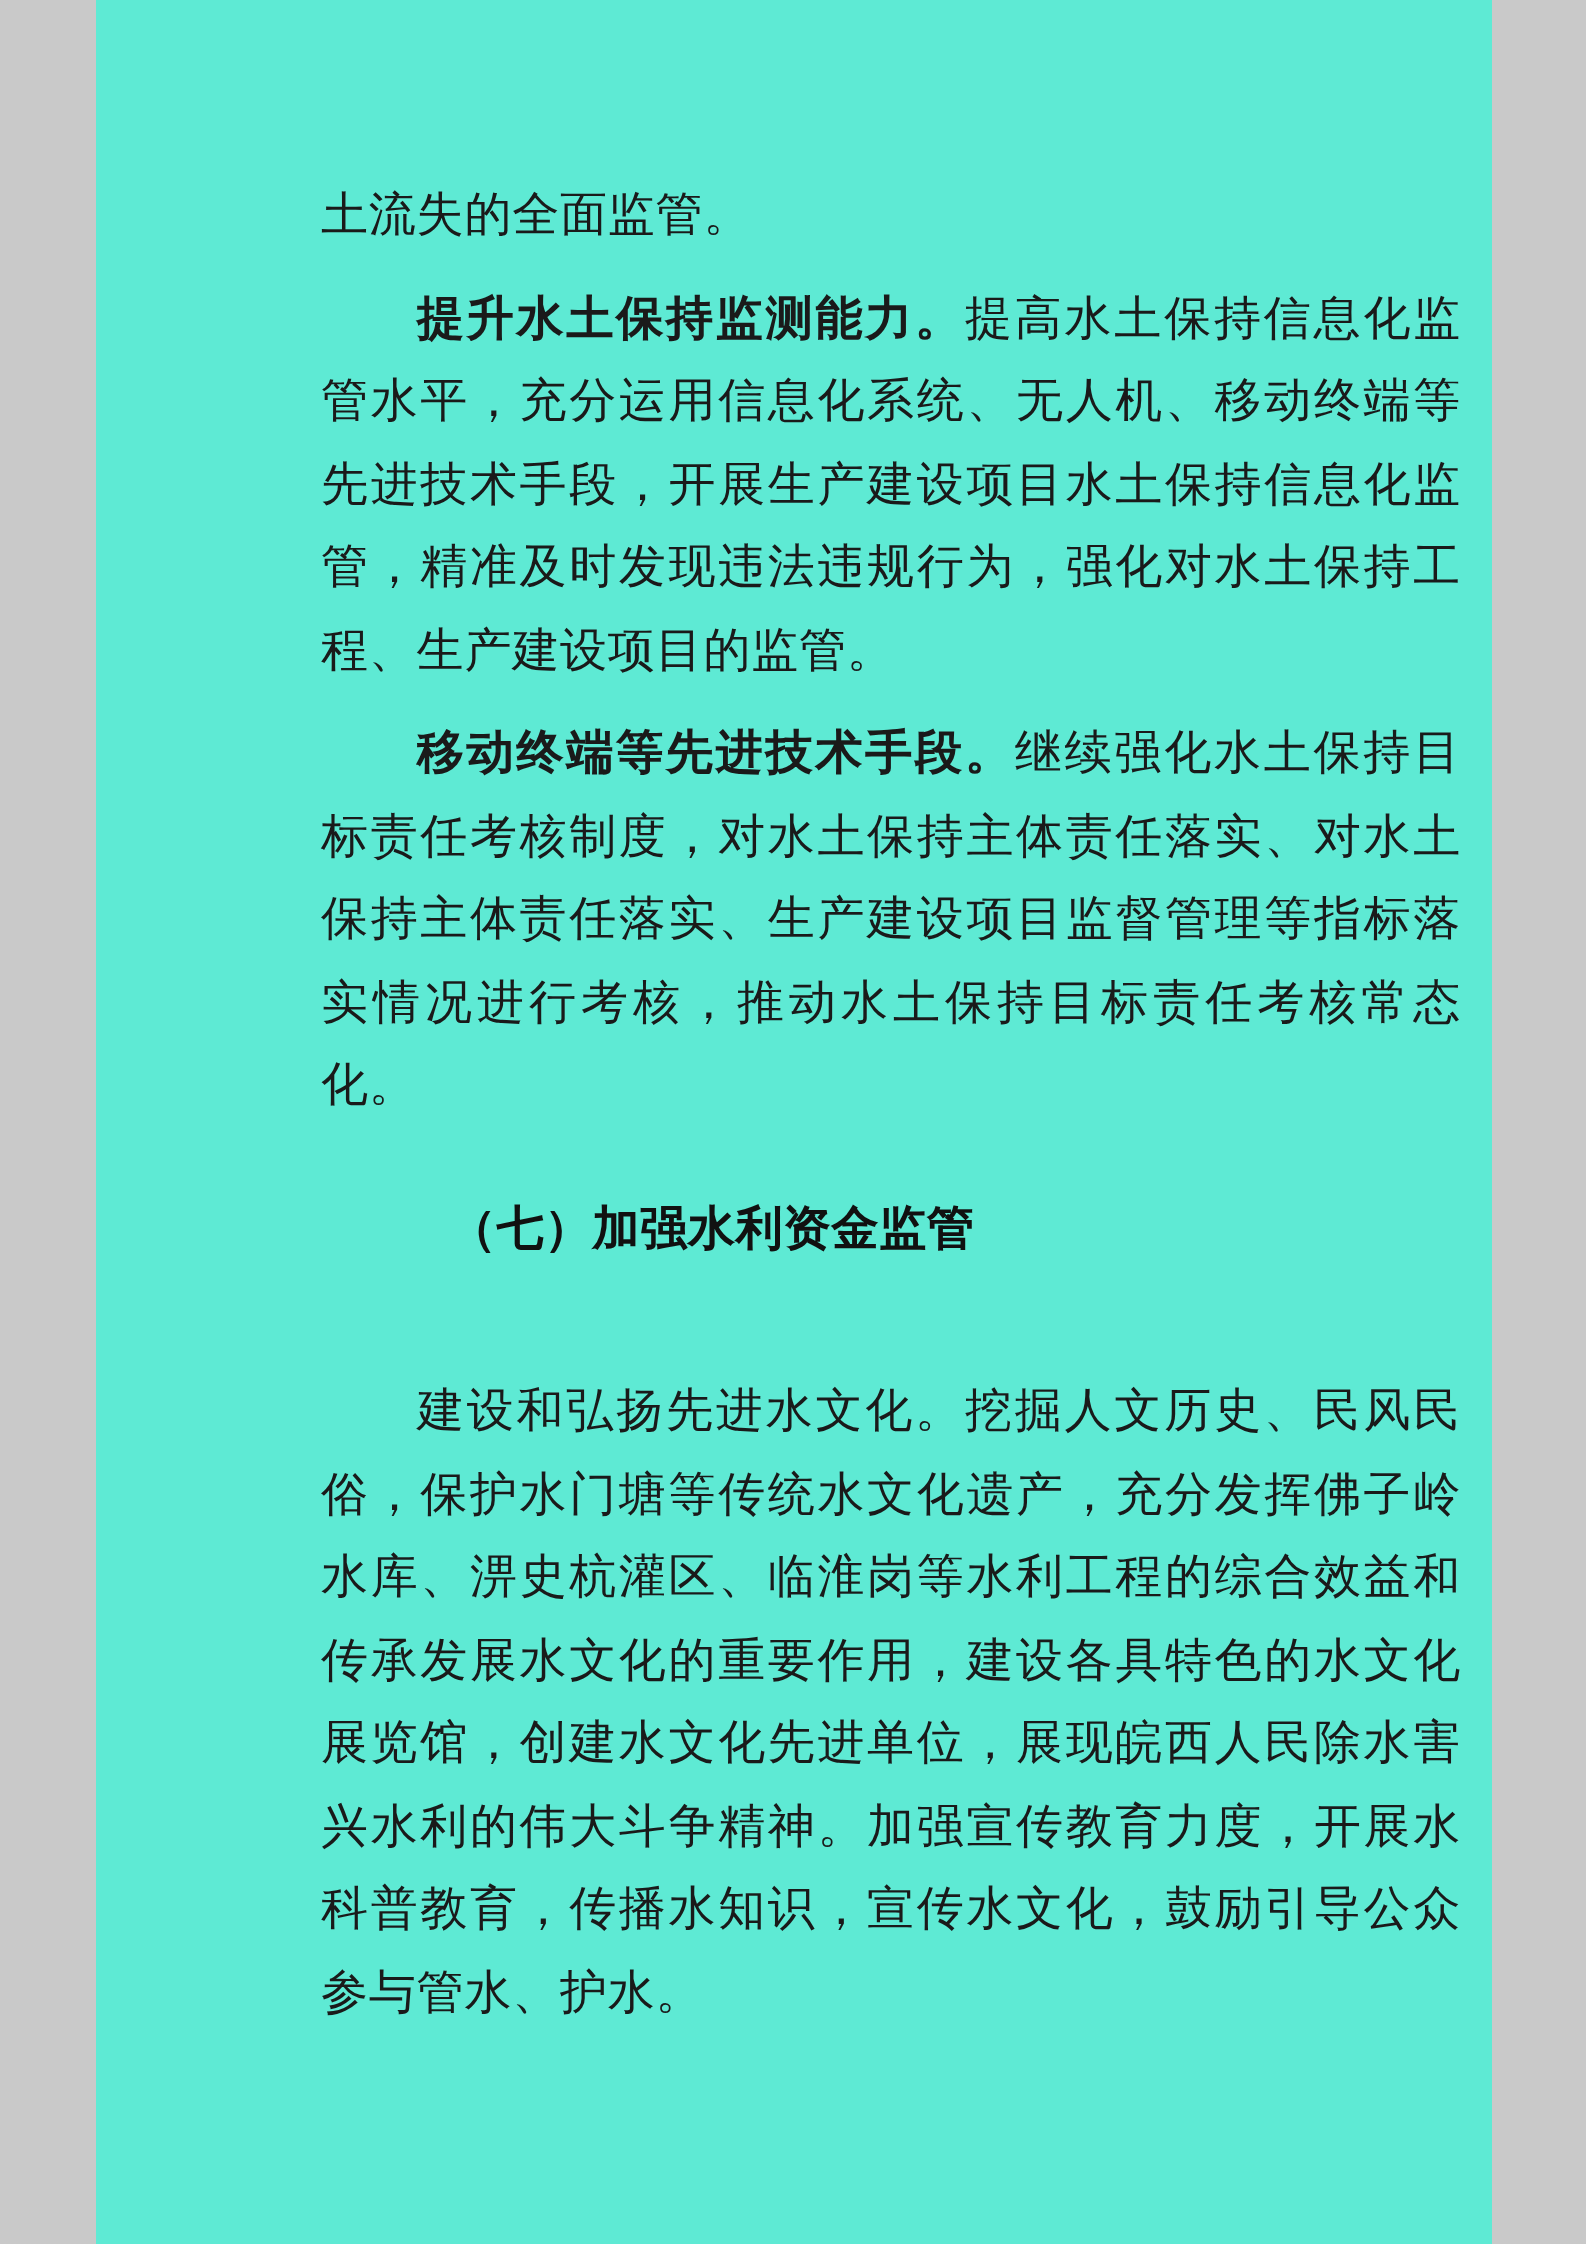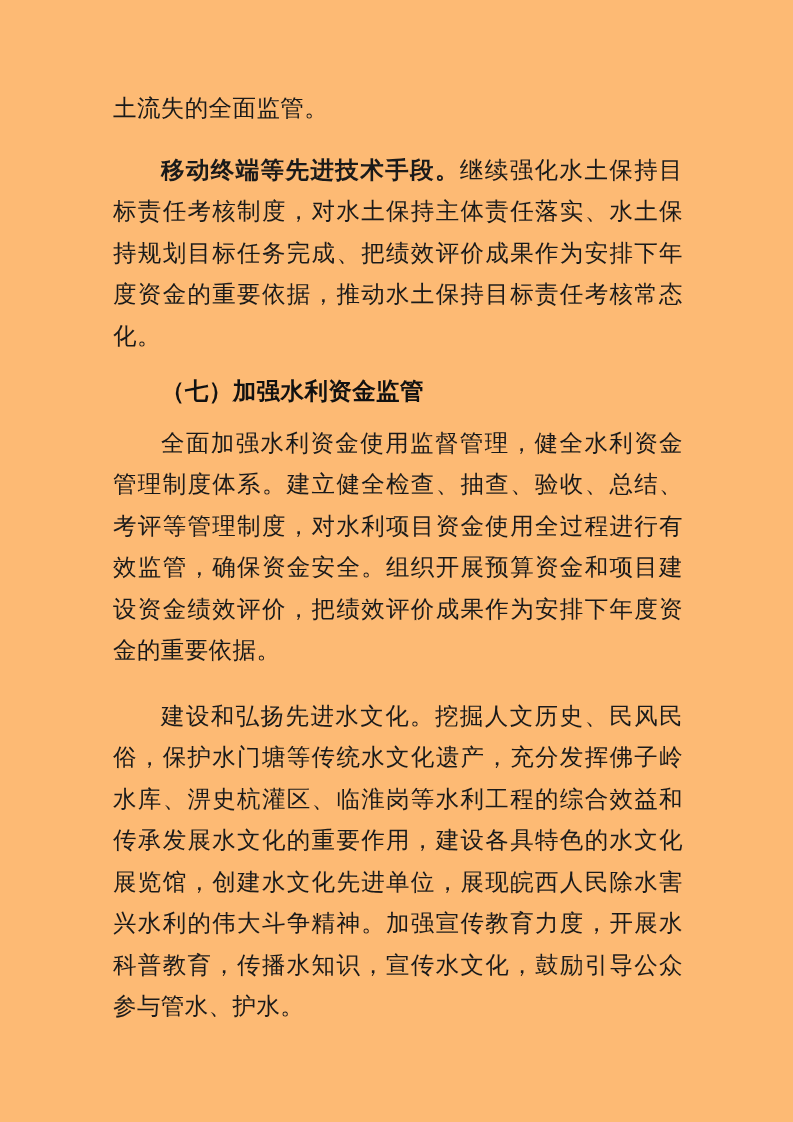--- a/index.html
+++ b/index.html
@@ -5,23 +5,23 @@
   html, body {
     margin: 0;
     padding: 0;
     background: #c9c9c9;
   }
   body {
     font-family: "Liberation Serif", "DejaVu Serif", serif;
   }
   .page {
     position: relative;
-    width: 793px;
+    width: 698px;
     height: 1122px;
-    background: #fdba74;
+    background: #5eead4;
     margin: 0 auto;
     overflow: hidden;
     box-sizing: border-box;
   }
   .content {
     position: absolute;
     left: 113px;
     top: 88px;
     width: 570px;
   }
@@ -38,49 +38,49 @@
     text-indent: 48px;
   }
   .lead {
     font-weight: bold;
   }
   .heading {
     font-size: 23.5px;
     line-height: 41.5px;
     font-weight: bold;
     color: #111111;
-    margin: 0;
+    margin: 16px;
     text-indent: 48px;
     letter-spacing: 0.4px;
   }
   .gap-small { height: 10px; }
   .gap-med { height: 14px; }
 </style>
 </head>
 <body>
 
 <div class="page">
   <div class="content">
 
     <p class="para">土流失的全面监管。</p>
 
     <div class="gap-small"></div>
 
+    <p class="para indent"><span class="lead">提升水土保持监测能力。</span><span>提高水土保持信息化监管水平，充分运用信息化系统、无人机、移动终端等先进技术手段，开展生产建设项目水土保持信息化监管，精准及时发现违法违规行为，强化对水土保持工程、生产建设项目的监管。</span></p>
 
     <div class="gap-small"></div>
 
-    <p class="para indent"><span class="lead">移动终端等先进技术手段。</span><span>继续强化水土保持目标责任考核制度，对水土保持主体责任落实、水土保持规划目标任务完成、把绩效评价成果作为安排下年度资金的重要依据，推动水土保持目标责任考核常态化。</span></p>
+    <p class="para indent"><span class="lead">移动终端等先进技术手段。</span><span>继续强化水土保持目标责任考核制度，对水土保持主体责任落实、对水土保持主体责任落实、生产建设项目监督管理等指标落实情况进行考核，推动水土保持目标责任考核常态化。</span></p>
 
     <div class="gap-med"></div>
 
     <p class="heading">（七）加强水利资金监管</p>
 
     <div class="gap-small"></div>
 
-    <p class="para indent">全面加强水利资金使用监督管理，健全水利资金管理制度体系。建立健全检查、抽查、验收、总结、考评等管理制度，对水利项目资金使用全过程进行有效监管，确保资金安全。组织开展预算资金和项目建设资金绩效评价，把绩效评价成果作为安排下年度资金的重要依据。</p>
 
     <div class="gap-med"></div>
 
 
     <div class="gap-small"></div>
 
     <p class="para indent">建设和弘扬先进水文化。挖掘人文历史、民风民俗，保护水门塘等传统水文化遗产，充分发挥佛子岭水库、淠史杭灌区、临淮岗等水利工程的综合效益和传承发展水文化的重要作用，建设各具特色的水文化展览馆，创建水文化先进单位，展现皖西人民除水害兴水利的伟大斗争精神。加强宣传教育力度，开展水科普教育，传播水知识，宣传水文化，鼓励引导公众参与管水、护水。</p>
 
   </div>
 </div>

